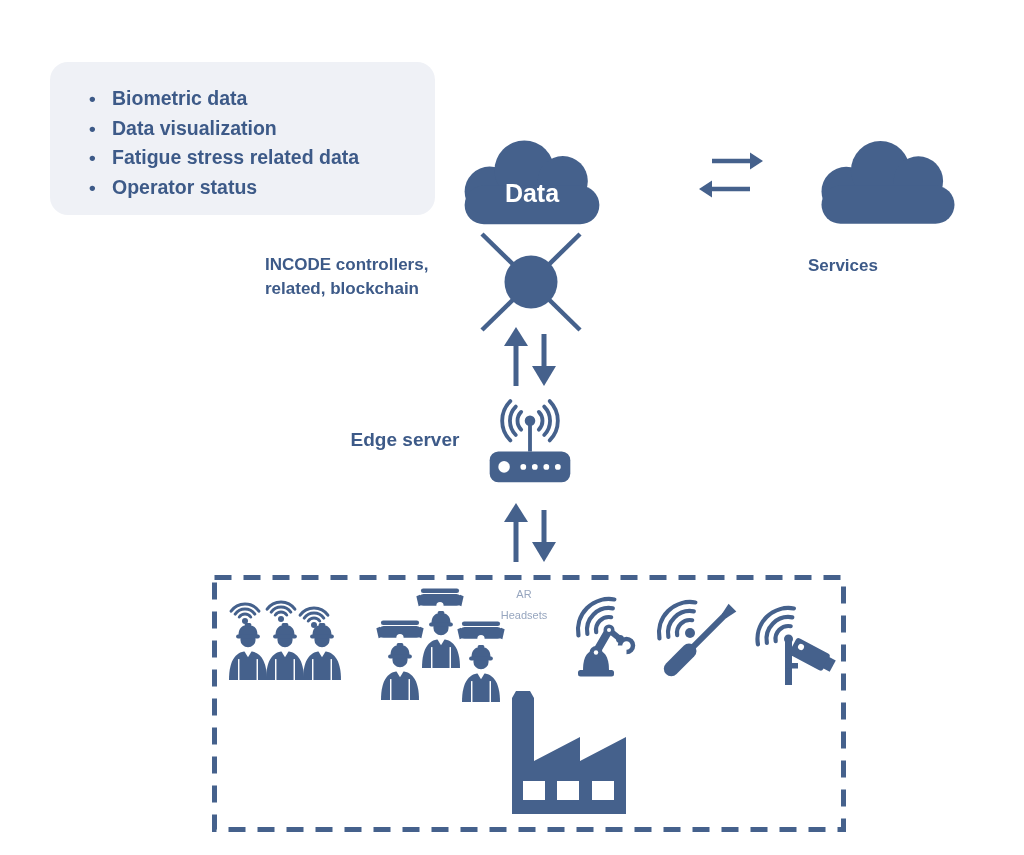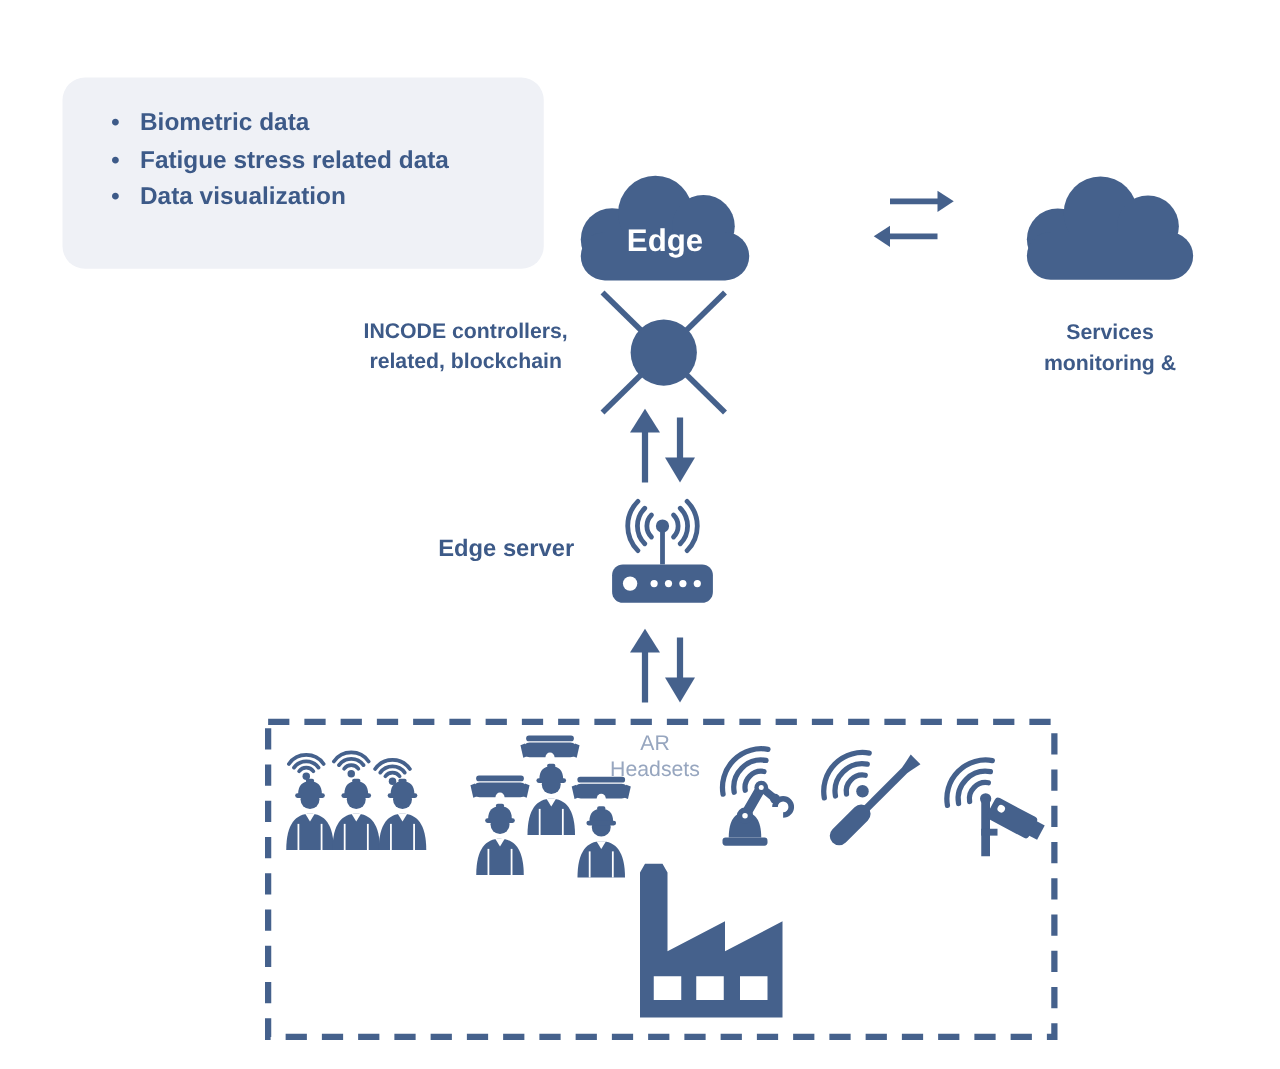--- a/index.html
+++ b/index.html
@@ -6,22 +6,22 @@
   body{width:1024px;height:855px;background:var(--bg,#fff);position:relative;overflow:hidden;
        font-family:"Liberation Sans",sans-serif;}
   .abs{position:absolute;}
   .panel{background:var(--panel-bg,#eff1f6);border-radius:18px;}
   .panel ul{margin:0;padding:22px 14px 0 62px;list-style:none;}
   .panel li{position:relative;font-size:19.5px;font-weight:600;color:var(--accent-text,#3d5a88);
             line-height:29.5px;}
   .panel li::before{content:"•";position:absolute;left:-23px;font-size:19px;color:var(--accent-text,#3d5a88);}
   .cloud-label{position:absolute;left:0;right:0;transform:translateY(-50%);
                text-align:center;color:#fff;font-weight:bold;font-size:25px;}
-  .caption{color:var(--accent-text,#3d5a88);font-weight:bold;font-size:17px;line-height:24px;text-align:center;}
-  .muted{color:var(--muted,#97a6bf);font-size:17px;line-height:21px;text-align:center;}
+  .caption{color:var(--accent-text,#3d5a88);font-weight:bold;font-size:17px;line-height:24px;text-align:left;}
+  .muted{color:var(--muted,#97a6bf);font-size:11px;line-height:21px;text-align:center;}
   svg{display:block;overflow:visible;}
 </style>
 </head>
 <body>
 
 <svg width="0" height="0" style="position:absolute">
   <defs>
     <g id="cloud">
       <circle cx="36" cy="58" r="26"></circle>
       <circle cx="72" cy="36" r="31"></circle>
@@ -54,30 +54,31 @@
       <path d="M-10.6,-7.5 A13,13 0 0 1 10.6,-7.5"></path>
       <path d="M-18,-12.6 A22,22 0 0 1 18,-12.6"></path>
       <path d="M-25.4,-17.8 A31,31 0 0 1 25.4,-17.8"></path>
     </g>
   </defs>
 </svg>
 
 <div class="abs panel" style="left:50px;top:62px;width:385px;height:153px;">
   <ul>
     <li>Biometric data</li>
+    <li>Data visualization</li>
     <li>Fatigue stress related data</li>
-    <li>Data visualization</li>
+    <li>Operator status</li>
   </ul>
 </div>
 
 <div class="abs" style="left:455px;top:135px;width:154px;height:92px;">
   <svg width="154" height="92" viewBox="0 0 160 94">
     <use href="#cloud" fill="#45618C"></use>
   </svg>
-  <span class="cloud-label" style="top:63%">Edge</span>
+  <span class="cloud-label" style="top:63%">Data</span>
 </div>
 
 <div class="abs" style="left:812px;top:136px;width:152px;height:90px;">
   <svg width="152" height="90" viewBox="0 0 160 94">
     <use href="#cloud" fill="#45618C"></use>
   </svg>
 </div>
 
 <svg class="abs" style="left:697px;top:147px;" width="68" height="56" viewBox="0 0 68 56">
   <g stroke="#45618C" stroke-width="4.6" fill="#45618C">
@@ -96,21 +97,20 @@
   <circle cx="53" cy="50" r="26.5" fill="#45618C"></circle>
 </svg>
 
 <div class="abs caption" style="left:265px;top:253px;width:215px;">
   <div>INCODE controllers,</div>
   <div>related, blockchain</div>
 </div>
 
 <div class="abs caption" style="left:808px;top:253px;width:160px;line-height:25px;">
   <div>Services</div>
-  <div>monitoring &amp;</div>
 </div>
 
 <svg class="abs" style="left:500px;top:324px;" width="60" height="66" viewBox="0 0 60 66">
   <g stroke="#45618C" stroke-width="5" fill="#45618C">
     <line x1="16" y1="62" x2="16" y2="16"></line>
     <polygon points="4,22 16,3 28,22" stroke="none"></polygon>
     <line x1="44" y1="10" x2="44" y2="46"></line>
     <polygon points="32,42 56,42 44,62" stroke="none"></polygon>
   </g>
 </svg>

